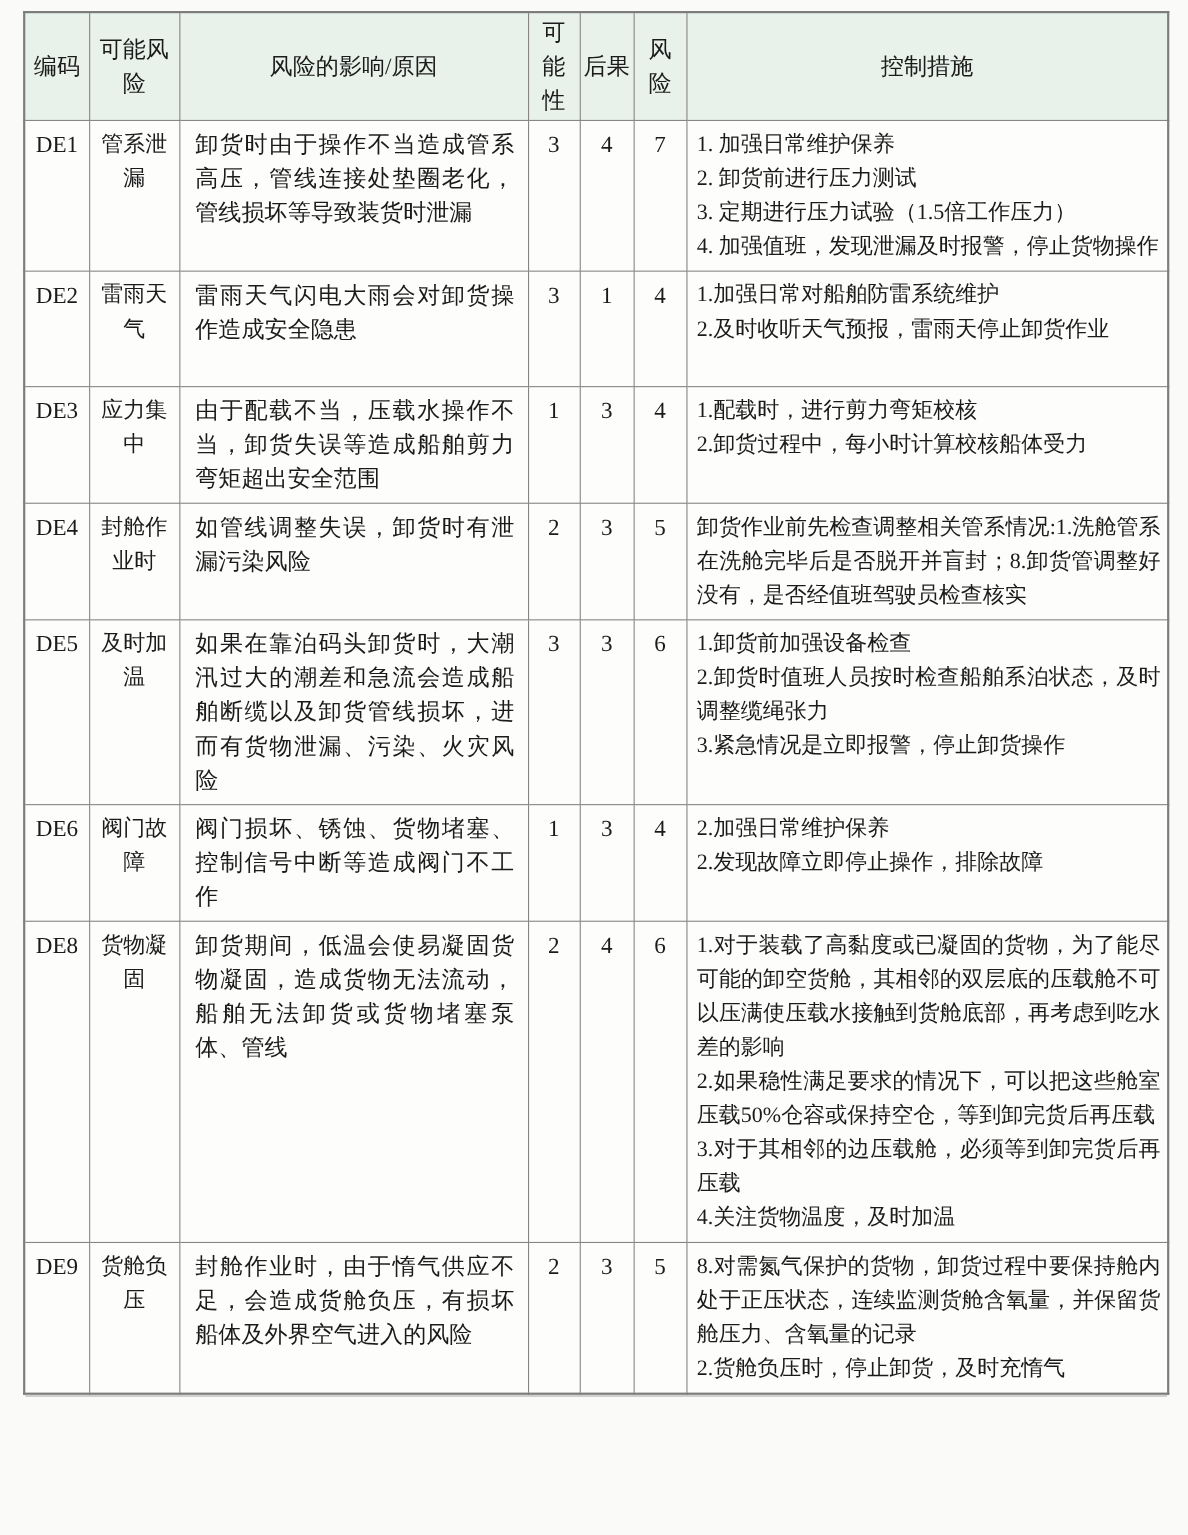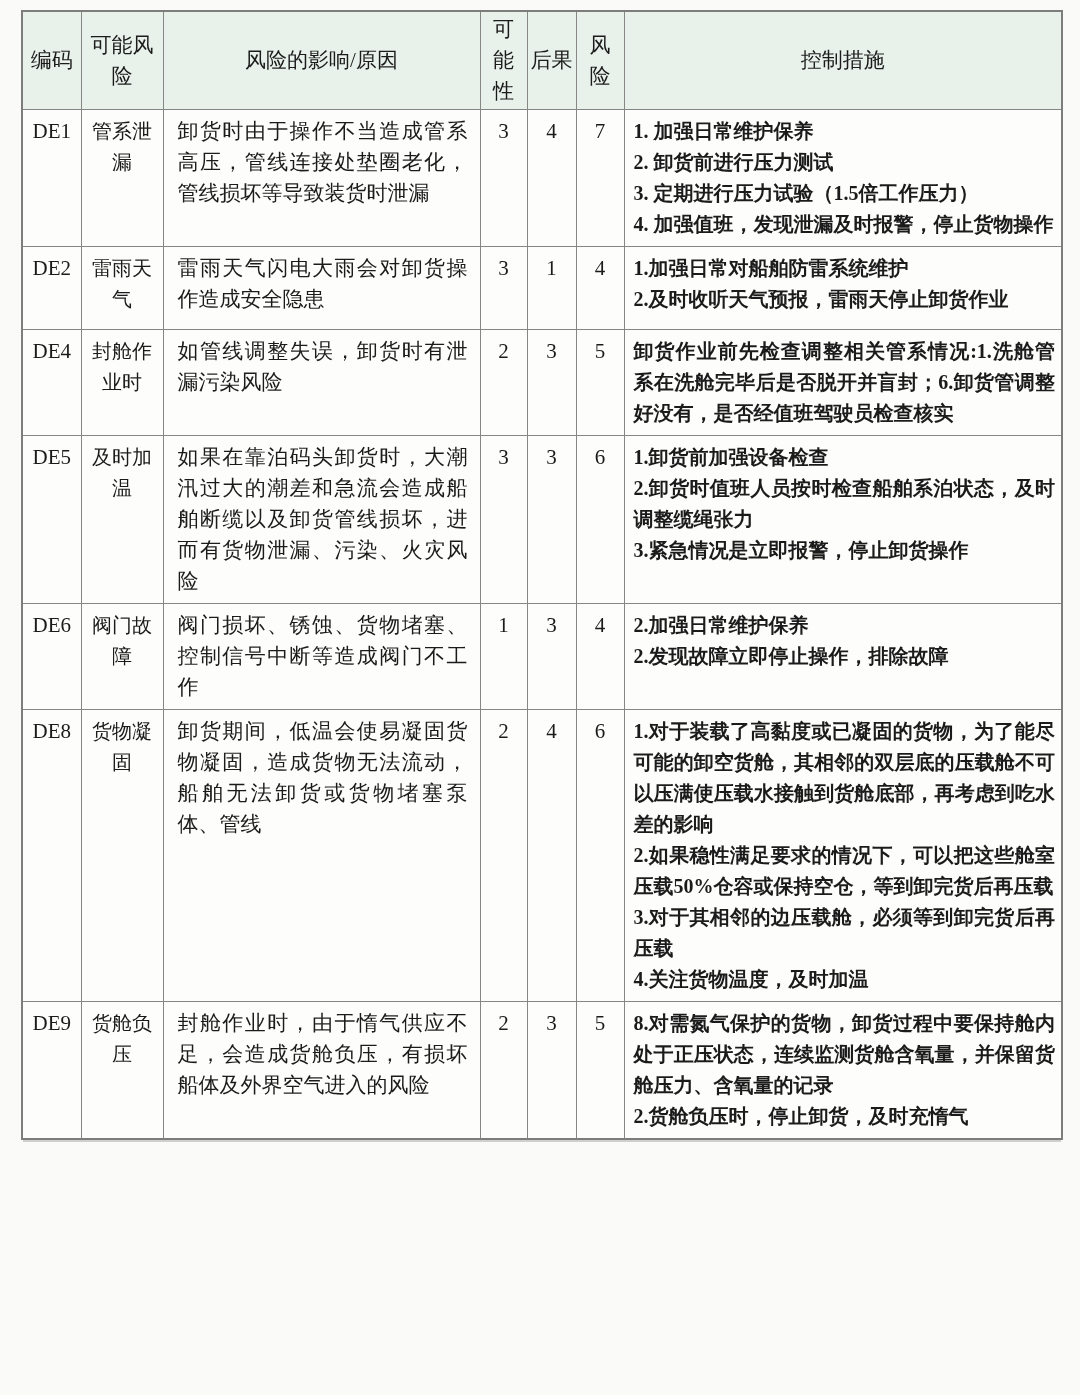--- a/index.html
+++ b/index.html
@@ -40,27 +40,27 @@
     word-break:break-all;
     overflow-wrap:anywhere;
   }
   thead tr{height:84px;}
   thead th{
     background:var(--header-bg);
     vertical-align:middle;
     text-align:center;
     padding:2px 3px;
   }
-  tbody tr{height:83px;}
+  tbody tr{height:105px;}
   td.col-code{text-align:center;padding:6px 2px;margin-top:48px;}
   td.col-risk{text-align:center;padding:6px 1px;font-size:20px;}
   td.col-impact{text-align:justify;padding:6px 12px 6px 14px;}
   td.col-num{text-align:center;padding:6px 0;}
   td.col-measures{text-align:justify;padding:6px 6px 6px 9px;font-size:20px;}
-  .measure{margin:0;font-weight:bold;}
+  .measure{margin:0;}
 </style>
 </head>
 <body>
 
 <div class="sheet">
   <table class="risk-table">
     <colgroup>
       <col style="width:59px">
       <col style="width:82px">
       <col style="width:317px">
@@ -101,28 +101,40 @@
           <td class="col-impact">雷雨天气闪电大雨会对卸货操作造成安全隐患</td>
           <td class="col-num">3</td>
           <td class="col-num">1</td>
           <td class="col-num">4</td>
           <td class="col-measures">
             <div class="measure">1.加强日常对船舶防雷系统维护</div>
             <div class="measure">2.及时收听天气预报，雷雨天停止卸货作业</div>
           </td>
         </tr>
         <tr>
+          <td class="col-code">DE3</td>
+          <td class="col-risk">应力集中</td>
+          <td class="col-impact">由于配载不当，压载水操作不当，卸货失误等造成船舶剪力弯矩超出安全范围</td>
+          <td class="col-num">1</td>
+          <td class="col-num">3</td>
+          <td class="col-num">4</td>
+          <td class="col-measures">
+            <div class="measure">1.配载时，进行剪力弯矩校核</div>
+            <div class="measure">2.卸货过程中，每小时计算校核船体受力</div>
+          </td>
+        </tr>
+        <tr>
           <td class="col-code">DE4</td>
           <td class="col-risk">封舱作业时</td>
           <td class="col-impact">如管线调整失误，卸货时有泄漏污染风险</td>
           <td class="col-num">2</td>
           <td class="col-num">3</td>
           <td class="col-num">5</td>
           <td class="col-measures">
-            <div class="measure">卸货作业前先检查调整相关管系情况:1.洗舱管系在洗舱完毕后是否脱开并盲封；6.卸货管调整好没有，是否经值班驾驶员检查核实</div>
+            <div class="measure">卸货作业前先检查调整相关管系情况:1.洗舱管系在洗舱完毕后是否脱开并盲封；8.卸货管调整好没有，是否经值班驾驶员检查核实</div>
           </td>
         </tr>
         <tr>
           <td class="col-code">DE5</td>
           <td class="col-risk">及时加温</td>
           <td class="col-impact">如果在靠泊码头卸货时，大潮汛过大的潮差和急流会造成船舶断缆以及卸货管线损坏，进而有货物泄漏、污染、火灾风险</td>
           <td class="col-num">3</td>
           <td class="col-num">3</td>
           <td class="col-num">6</td>
           <td class="col-measures">

